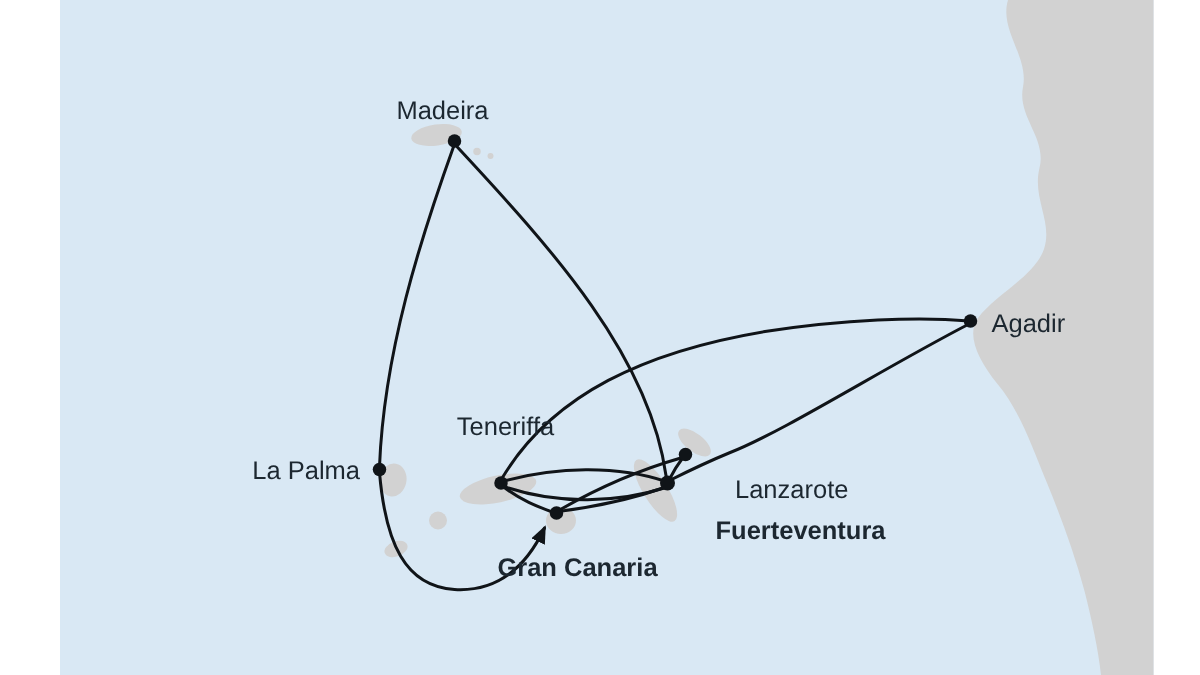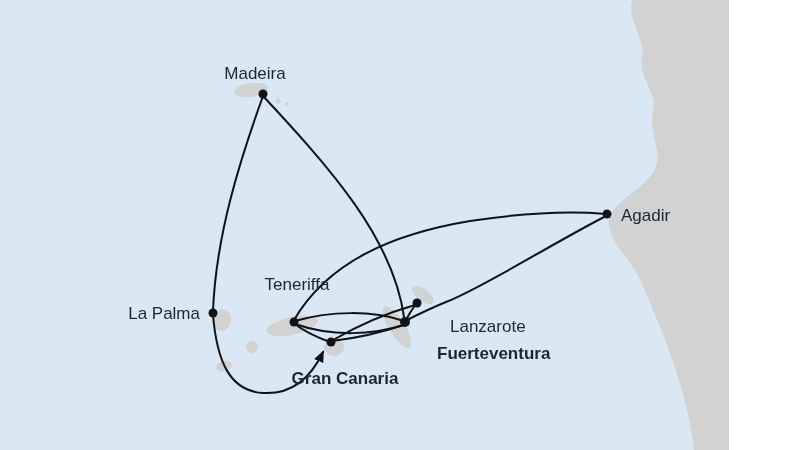--- a/index.html
+++ b/index.html
@@ -2,20 +2,21 @@
 <html><head>
 <meta charset="utf-8">
 <style>
   html, body { margin: 0; padding: 0; background: #fff; }
   .map-wrap {
     position: relative;
     width: 729px;
     height: 450px;
     overflow: hidden;
     font-family: "Liberation Sans", sans-serif;
+    padding-left: 40px;
   }
   svg { display: block; width: 800px; height: 450px; }
   text {
     font-family: "Liberation Sans", sans-serif;
     font-size: 17px;
   }
   text.bold { font-weight: 700; }
   .routes path { fill: none; stroke-width: 2; stroke-linecap: round; }
 </style>
 </head>

